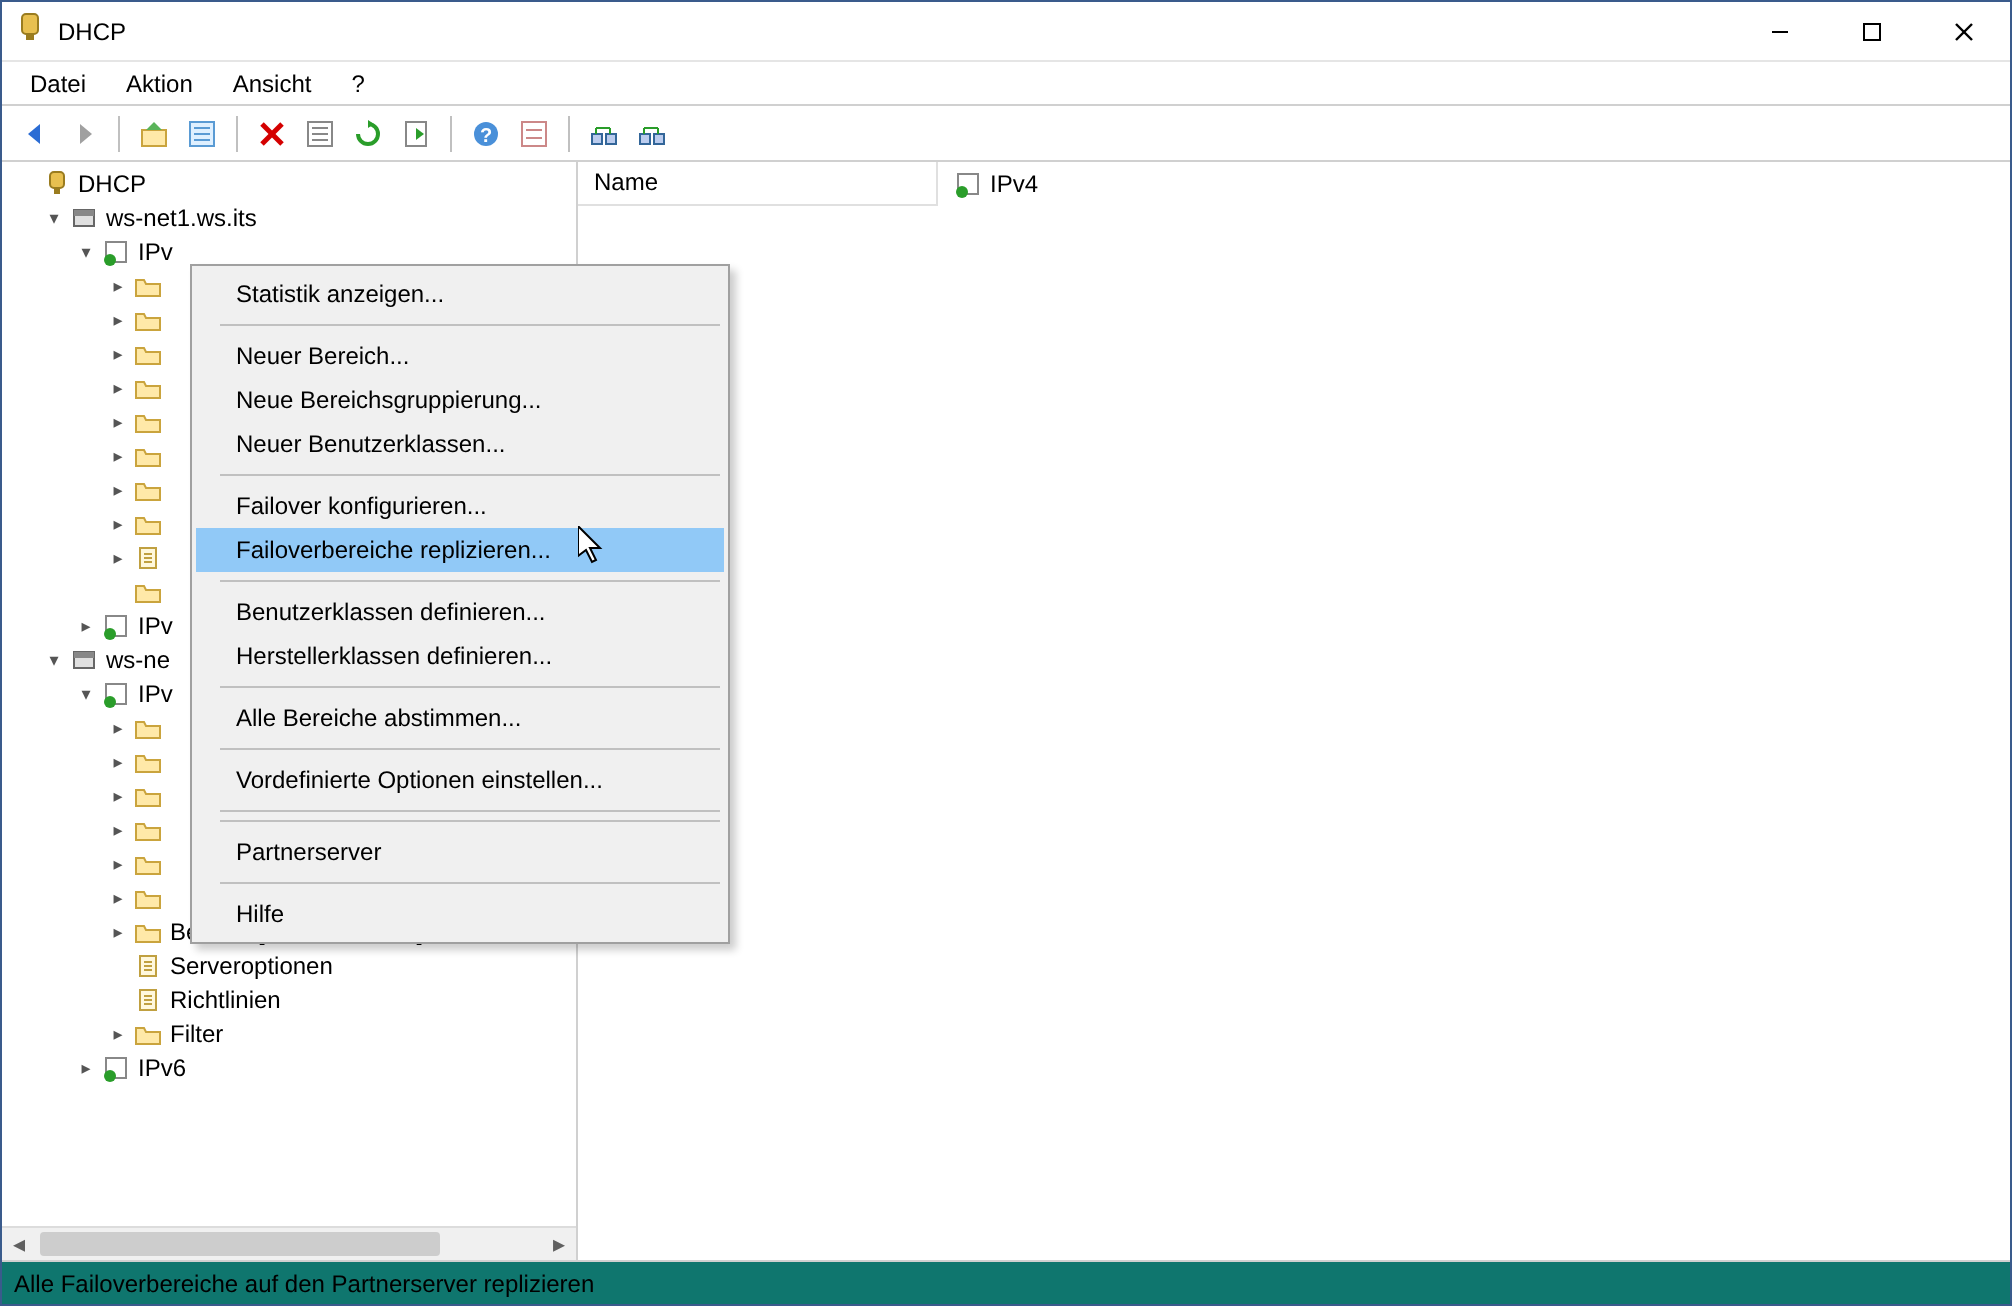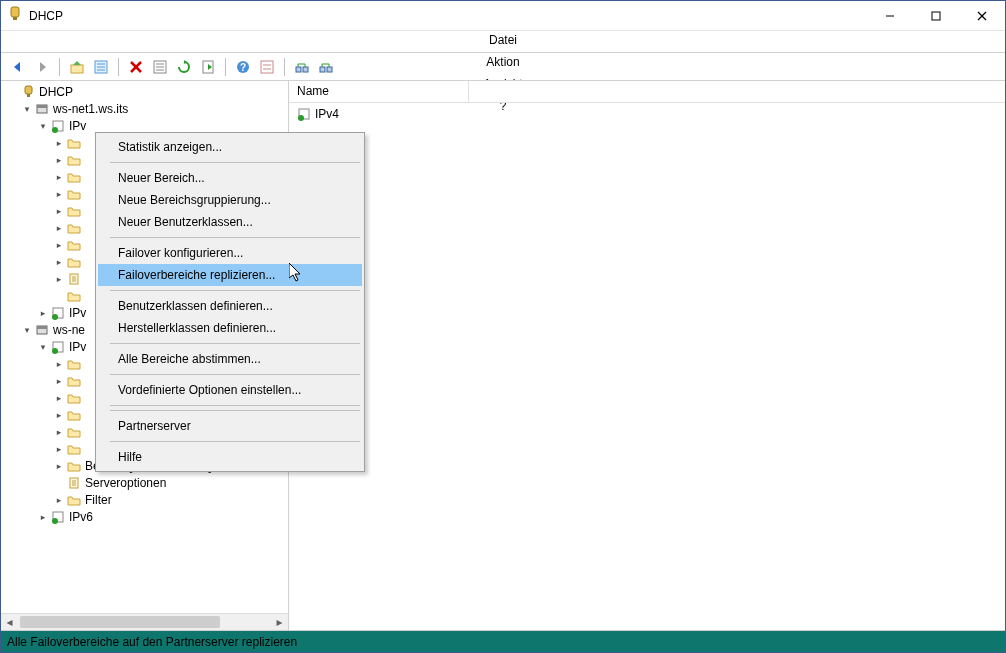--- a/index.html
+++ b/index.html
@@ -40,21 +40,20 @@
     font-size: 12px;
   }
   .win-btn svg { display: block; }
   .menubar {
     height: 22px;
     display: flex;
     align-items: center;
     padding: 0 6px;
     gap: 4px;
     border-bottom: 1px solid #d0d0d0;
-    flex-direction: column;
   }
   .menubar .menu-item { padding: 2px 8px; }
   .toolbar {
     height: 28px;
     display: flex;
     align-items: center;
     padding: 0 6px;
     gap: 2px;
     border-bottom: 1px solid #d0d0d0;
   }
@@ -98,21 +97,21 @@
   }
   .tree-row .icon { margin-right: 4px; display: inline-flex; }
   .tree-row .label { }
   .indent-1 { padding-left: 4px; }
   .indent-2 { padding-left: 18px; }
   .indent-3 { padding-left: 34px; }
   .indent-4 { padding-left: 50px; }
   .list-pane {
     flex: 1;
     display: flex;
-    flex-direction: column;
+    flex-direction: row;
   }
   .list-header {
     height: 22px;
     display: flex;
     border-bottom: 1px solid #e0e0e0;
     background: #fff;
   }
   .col-head {
     padding: 3px 8px;
     border-right: 1px solid #e0e0e0;
@@ -532,20 +531,32 @@
               <svg width="14" height="14">
                 <rect x="3" y="2" width="8" height="10" fill="#fff8dc" stroke="#c0a040"></rect>
                 <line x1="5" y1="5" x2="9" y2="5" stroke="#c0a040"></line>
                 <line x1="5" y1="7" x2="9" y2="7" stroke="#c0a040"></line>
                 <line x1="5" y1="9" x2="9" y2="9" stroke="#c0a040"></line>
               </svg>
             </span>
             <span class="label">Serveroptionen</span>
           </div>
           <div class="tree-row indent-4">
+            <span class="exp">&nbsp;</span>
+            <span class="icon">
+              <svg width="14" height="14">
+                <rect x="3" y="2" width="8" height="10" fill="#fff8dc" stroke="#c0a040"></rect>
+                <line x1="5" y1="5" x2="9" y2="5" stroke="#c0a040"></line>
+                <line x1="5" y1="7" x2="9" y2="7" stroke="#c0a040"></line>
+                <line x1="5" y1="9" x2="9" y2="9" stroke="#c0a040"></line>
+              </svg>
+            </span>
+            <span class="label">Richtlinien</span>
+          </div>
+          <div class="tree-row indent-4">
             <span class="exp">▸</span>
             <span class="icon">
               <svg width="14" height="14">
                 <path d="M1 4 L5 4 L6 6 L13 6 L13 12 L1 12 Z" fill="#ffe9a8" stroke="#caa43d"></path>
               </svg>
             </span>
             <span class="label">Filter</span>
           </div>
           <div class="tree-row indent-3">
             <span class="exp">▸</span>

